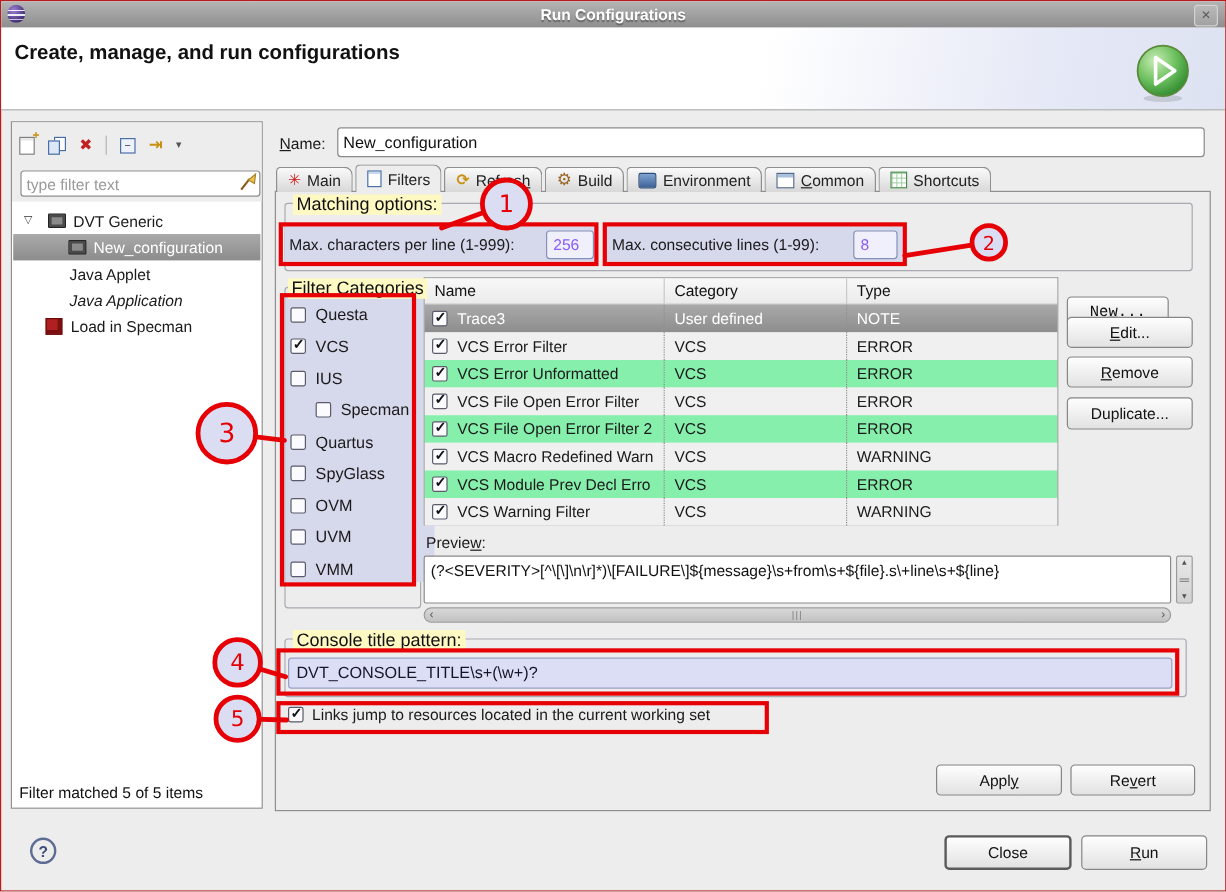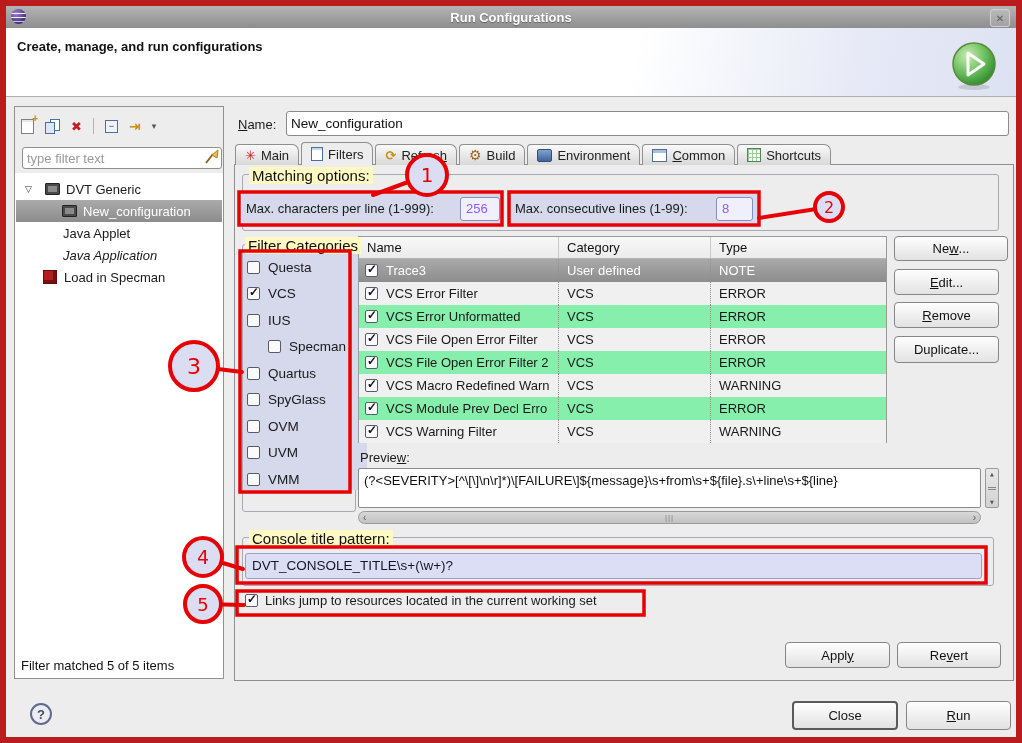--- a/index.html
+++ b/index.html
@@ -1,37 +1,37 @@
 <!DOCTYPE html>
 <html><head>
 <meta charset="utf-8">
 <style>
   html,body{margin:0;padding:0;background:#c8c8c8;}
-  .window{position:relative;width:1022px;height:743px;background:#ededed;border:6px solid #b91c1c;
+  .window{position:relative;width:1022px;height:743px;background:#ededed;border:1px solid #b91c1c;
     box-sizing:border-box;overflow:hidden;font-family:"Liberation Sans",sans-serif;font-size:13px;color:#1a1a1a;}
   .abs{position:absolute;}
   .mn{text-decoration:underline;}
   .icon-font{font-family:"DejaVu Sans",sans-serif;}
 
   
   .titlebar{position:absolute;left:0;top:0;width:100%;height:22px;
     background:linear-gradient(#b4b4b4,#8e8e8e);display:flex;align-items:center;}
   .titlebar-title{position:absolute;left:0;width:100%;text-align:center;color:#fff;font-weight:bold;
     text-shadow:0 1px 1px rgba(0,0,0,.35);font-size:13px;}
   .eclipse-icon{position:absolute;left:5px;top:3px;width:15px;height:15px;border-radius:50%;
     background:
       linear-gradient(180deg,transparent 0 4px,rgba(255,255,255,.9) 4px 5px,transparent 5px 8px,rgba(255,255,255,.9) 8px 9px,transparent 9px 12px,rgba(255,255,255,.7) 12px 13px,transparent 13px),
       radial-gradient(circle at 35% 30%,#9b7fd4,#4a3580 65%,#221550);}
   .tb-close{position:absolute;right:6px;top:3px;width:18px;height:16px;border:1px solid #d2d2d2;border-radius:3px;
     display:flex;align-items:center;justify-content:center;color:#5a5a5a;font-size:10px;background:rgba(255,255,255,.15);}
 
   
   .header{position:absolute;left:0;top:22px;width:100%;height:68px;
     background:linear-gradient(100deg,#ffffff 62%,#e6e9f6 85%,#dde2f2);border-bottom:1px solid #b0b0b0;}
-  .header-title{position:absolute;left:11px;top:11px;font-weight:bold;font-size:13px;color:#111;}
+  .header-title{position:absolute;left:11px;top:11px;font-weight:bold;font-size:17px;color:#111;}
 
   
   .left-panel{position:absolute;left:8px;top:100px;width:210px;height:573px;background:#fff;
     border:1px solid #919191;box-sizing:border-box;}
   .lp-top{position:absolute;left:0;top:0;width:208px;height:66px;background:#ededed;}
   .toolbar{position:absolute;left:6px;top:8px;height:22px;display:flex;align-items:center;gap:11px;}
   .tb-sep{width:1px;height:16px;background:#b5b5b5;}
   .filter-input{position:absolute;left:7px;top:40px;width:178px;height:18px;border:1px solid #8f8f8f;border-radius:3px;
     font-family:"Liberation Sans",sans-serif;font-size:13px;color:#333;padding:1px 16px 1px 4px;background:#fff;}
   .filter-input::placeholder{color:#9a9a9a;}
@@ -345,21 +345,21 @@
     <div class="trow even">
       <div class="td td-name col-name">
           <span class="cb checked"></span>
           <span>VCS Warning Filter</span>
         </div>
       <div class="td col-cat">VCS</div>
       <div class="td col-type">WARNING</div>
     </div>
   </div>
 
-  <div class="btn" style="left:888px;top:230px;width:114px;height:25px;">
+  <div class="btn" style="left:888px;top:246px;width:85px;height:25px;font-family:Liberation Mono, monospace;">
     <span>Ne</span>
       <span class="mn">w</span>
       <span>...</span>
   </div>
   <div class="btn" style="left:888px;top:263px;width:105px;height:26px;">
     <span></span>
       <span class="mn">E</span>
       <span>dit...</span>
   </div>
   <div class="btn" style="left:888px;top:296px;width:105px;height:26px;">

